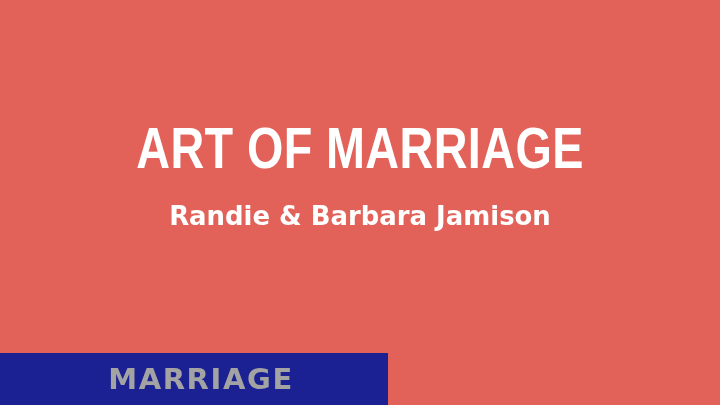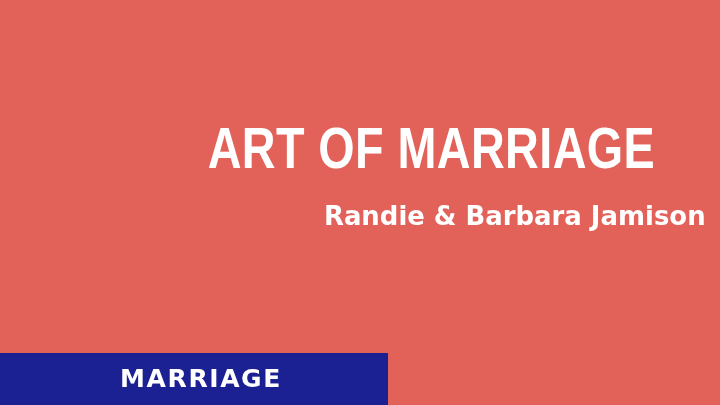--- a/index.html
+++ b/index.html
@@ -19,21 +19,21 @@
     height: 405px;
     background: #E2625A;
     overflow: hidden;
   }
 
   .title-block {
     position: absolute;
     left: 0;
     top: 118px;
     width: 720px;
-    text-align: right;
+    text-align: center;
   }
 
   .slide-title {
     margin: 0;
     font-family: "Liberation Sans Narrow", "Liberation Sans", sans-serif;
     font-weight: bold;
     font-size: 57px;
     line-height: 60px;
     letter-spacing: 0.5px;
     color: #FFFFFF;
@@ -65,24 +65,24 @@
     height: 52px;
     background: #1B2192;
     display: flex;
     align-items: center;
     justify-content: center;
   }
 
   .category-banner-label {
     font-family: "DejaVu Sans", sans-serif;
     font-weight: bold;
-    font-size: 25px;
+    font-size: 29px;
     line-height: 26px;
     letter-spacing: 1.6px;
-    color: #ffffff;
+    color: #a3a3a3;
     text-transform: uppercase;
     padding-left: 14px;
     white-space: nowrap;
   }
 </style>
 </head>
 <body>
 
 <div class="slide">
 

